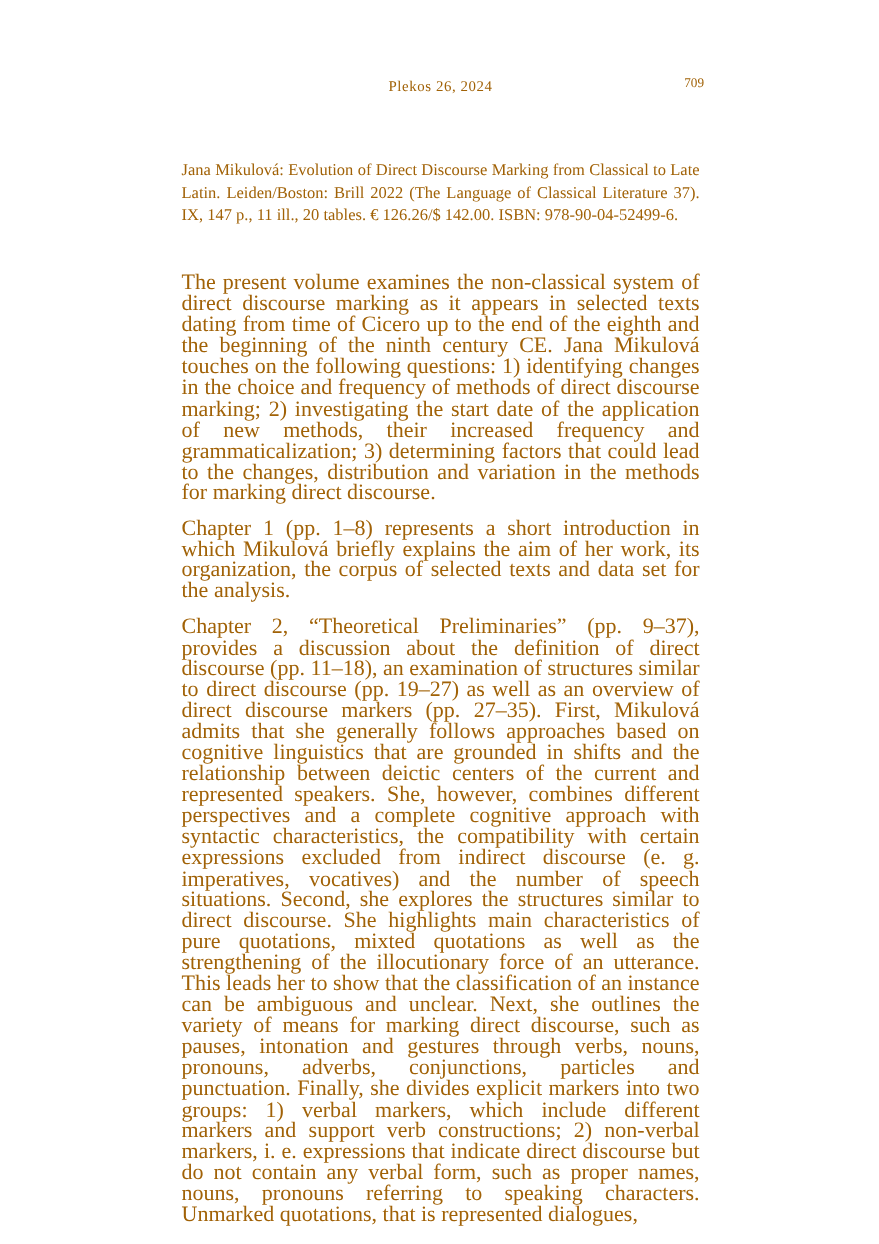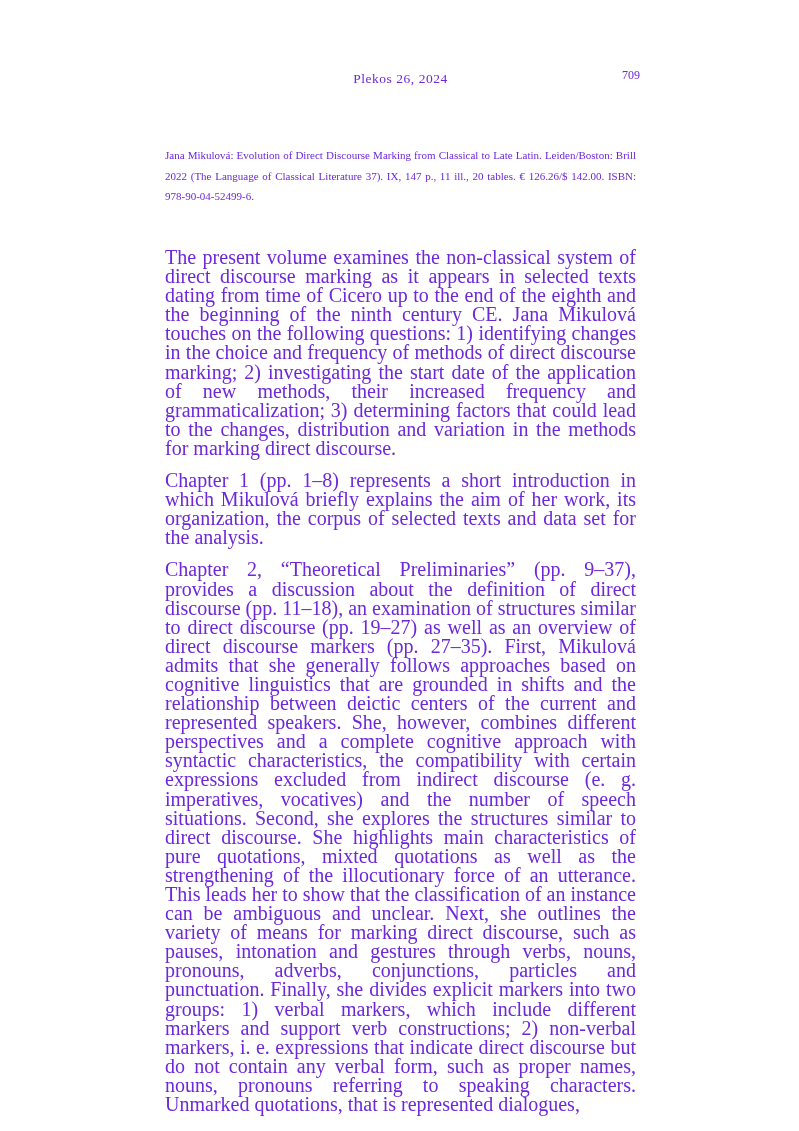--- a/index.html
+++ b/index.html
@@ -6,21 +6,21 @@
       margin: 0;
       padding: 0;
       background: #ffffff;
     }
     .page {
       position: relative;
       width: 799px;
       height: 1131px;
       background: #ffffff;
       font-family: "Liberation Serif", "DejaVu Serif", serif;
-      color: #6d28d9;
+      color: #a16207;
       overflow: hidden;
     }
     .running-header {
       position: absolute;
       top: 68px;
       left: 165px;
       width: 471px;
       height: 22px;
     }
     .journal-line {
@@ -34,21 +34,21 @@
       position: absolute;
       right: -4px;
       top: 0;
       font-size: 12px;
     }
     .citation-block {
       position: absolute;
       top: 145px;
       left: 165px;
       width: 471px;
-      font-size: 11px;
+      font-size: 15px;
       line-height: 20.6px;
       text-align: justify;
     }
     .review-body {
       position: absolute;
       top: 248px;
       left: 165px;
       width: 471px;
       font-size: 20px;
       line-height: 19.1px;

